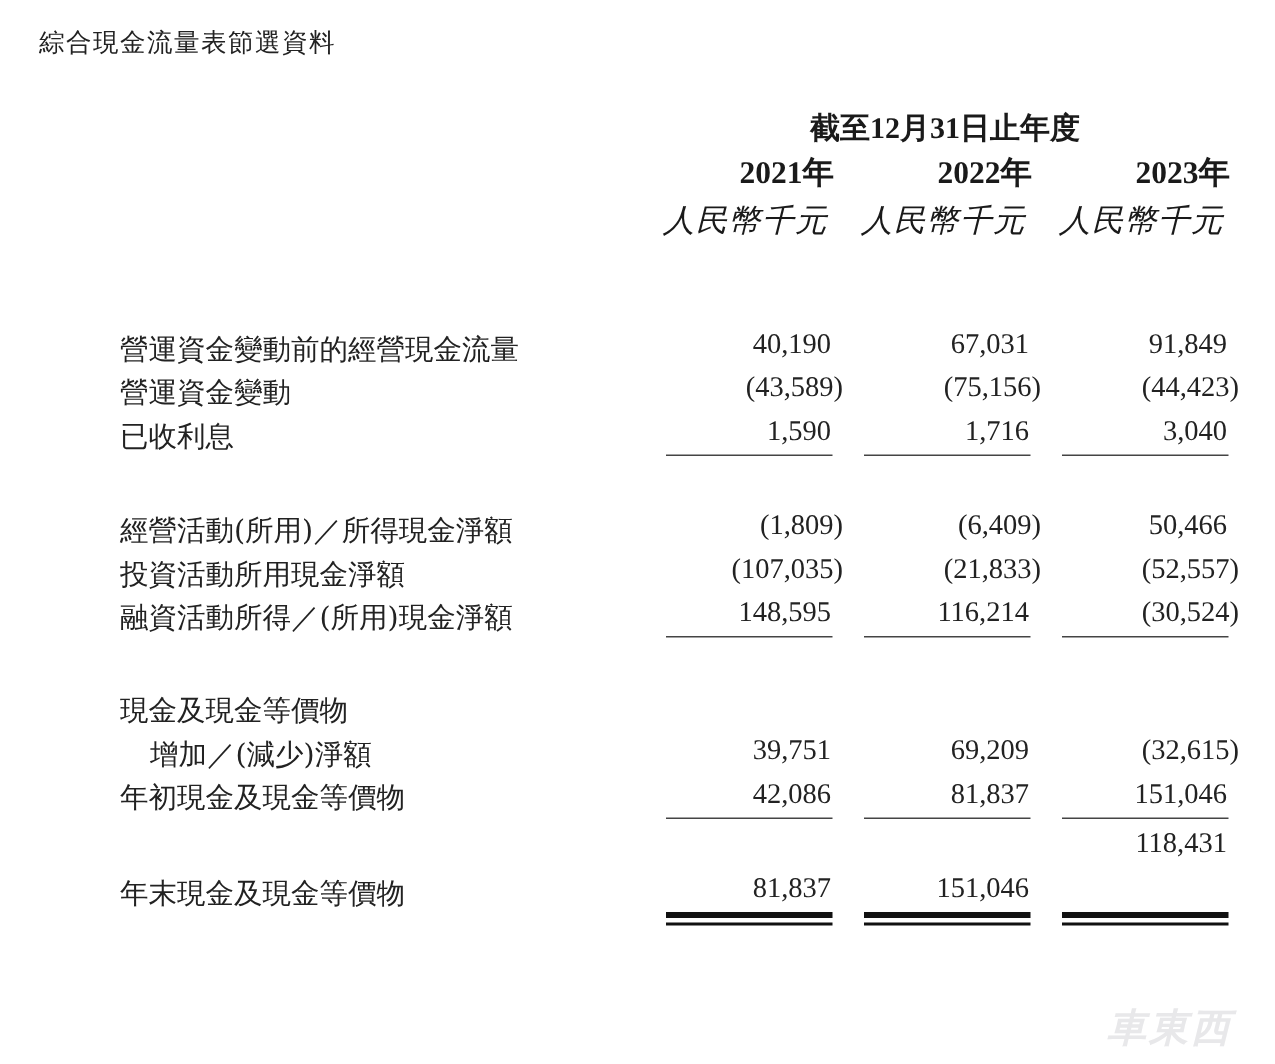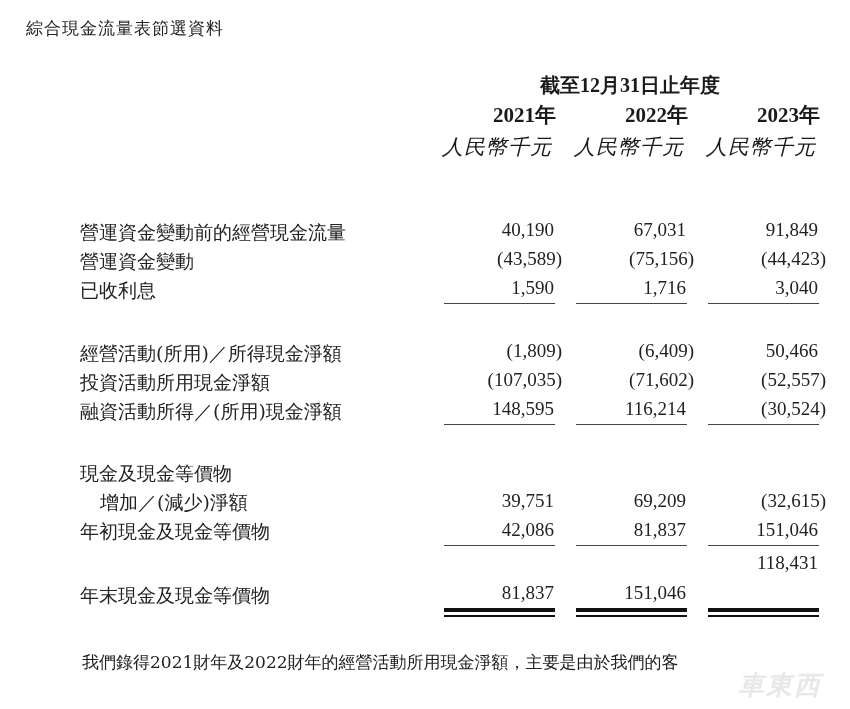--- a/index.html
+++ b/index.html
@@ -55,21 +55,21 @@
 <div class="rule" style="left:576px; top:303px;"></div>
 <div class="rule" style="left:708px; top:303px;"></div>
 
 <div class="label" style="top:341px;">經營活動(所用)／所得現金淨額</div>
 <div class="num neg" style="left:438px; top:340px;">(1,809)</div>
 <div class="num neg" style="left:570px; top:340px;">(6,409)</div>
 <div class="num" style="left:702px; top:340px;">50,466</div>
 
 <div class="label" style="top:370px;">投資活動所用現金淨額</div>
 <div class="num neg" style="left:438px; top:369px;">(107,035)</div>
-<div class="num neg" style="left:570px; top:369px;">(71,602)</div>
+<div class="num neg" style="left:570px; top:369px;">(21,833)</div>
 <div class="num neg" style="left:702px; top:369px;">(52,557)</div>
 
 <div class="label" style="top:399px;">融資活動所得／(所用)現金淨額</div>
 <div class="num" style="left:438px; top:398px;">148,595</div>
 <div class="num" style="left:570px; top:398px;">116,214</div>
 <div class="num neg" style="left:702px; top:398px;">(30,524)</div>
 
 <div class="rule" style="left:444px; top:424px;"></div>
 <div class="rule" style="left:576px; top:424px;"></div>
 <div class="rule" style="left:708px; top:424px;"></div>
@@ -96,16 +96,15 @@
 <div class="num" style="left:702px; top:552px;">118,431</div>
 
 <div class="drule-thick" style="left:444px; top:608px;"></div>
 <div class="drule-thick" style="left:576px; top:608px;"></div>
 <div class="drule-thick" style="left:708px; top:608px;"></div>
 <div class="drule-thin" style="left:444px; top:615px;"></div>
 <div class="drule-thin" style="left:576px; top:615px;"></div>
 <div class="drule-thin" style="left:708px; top:615px;"></div>
 
 <div class="para" style="top:648px;">
-  <span class="line1">我們錄得2021財年及2022財年的經營活動所用現金淨額，主要是由於我們的客</span>
 </div>
 
 <div class="watermark">車東西</div>
 
 </body></html>

